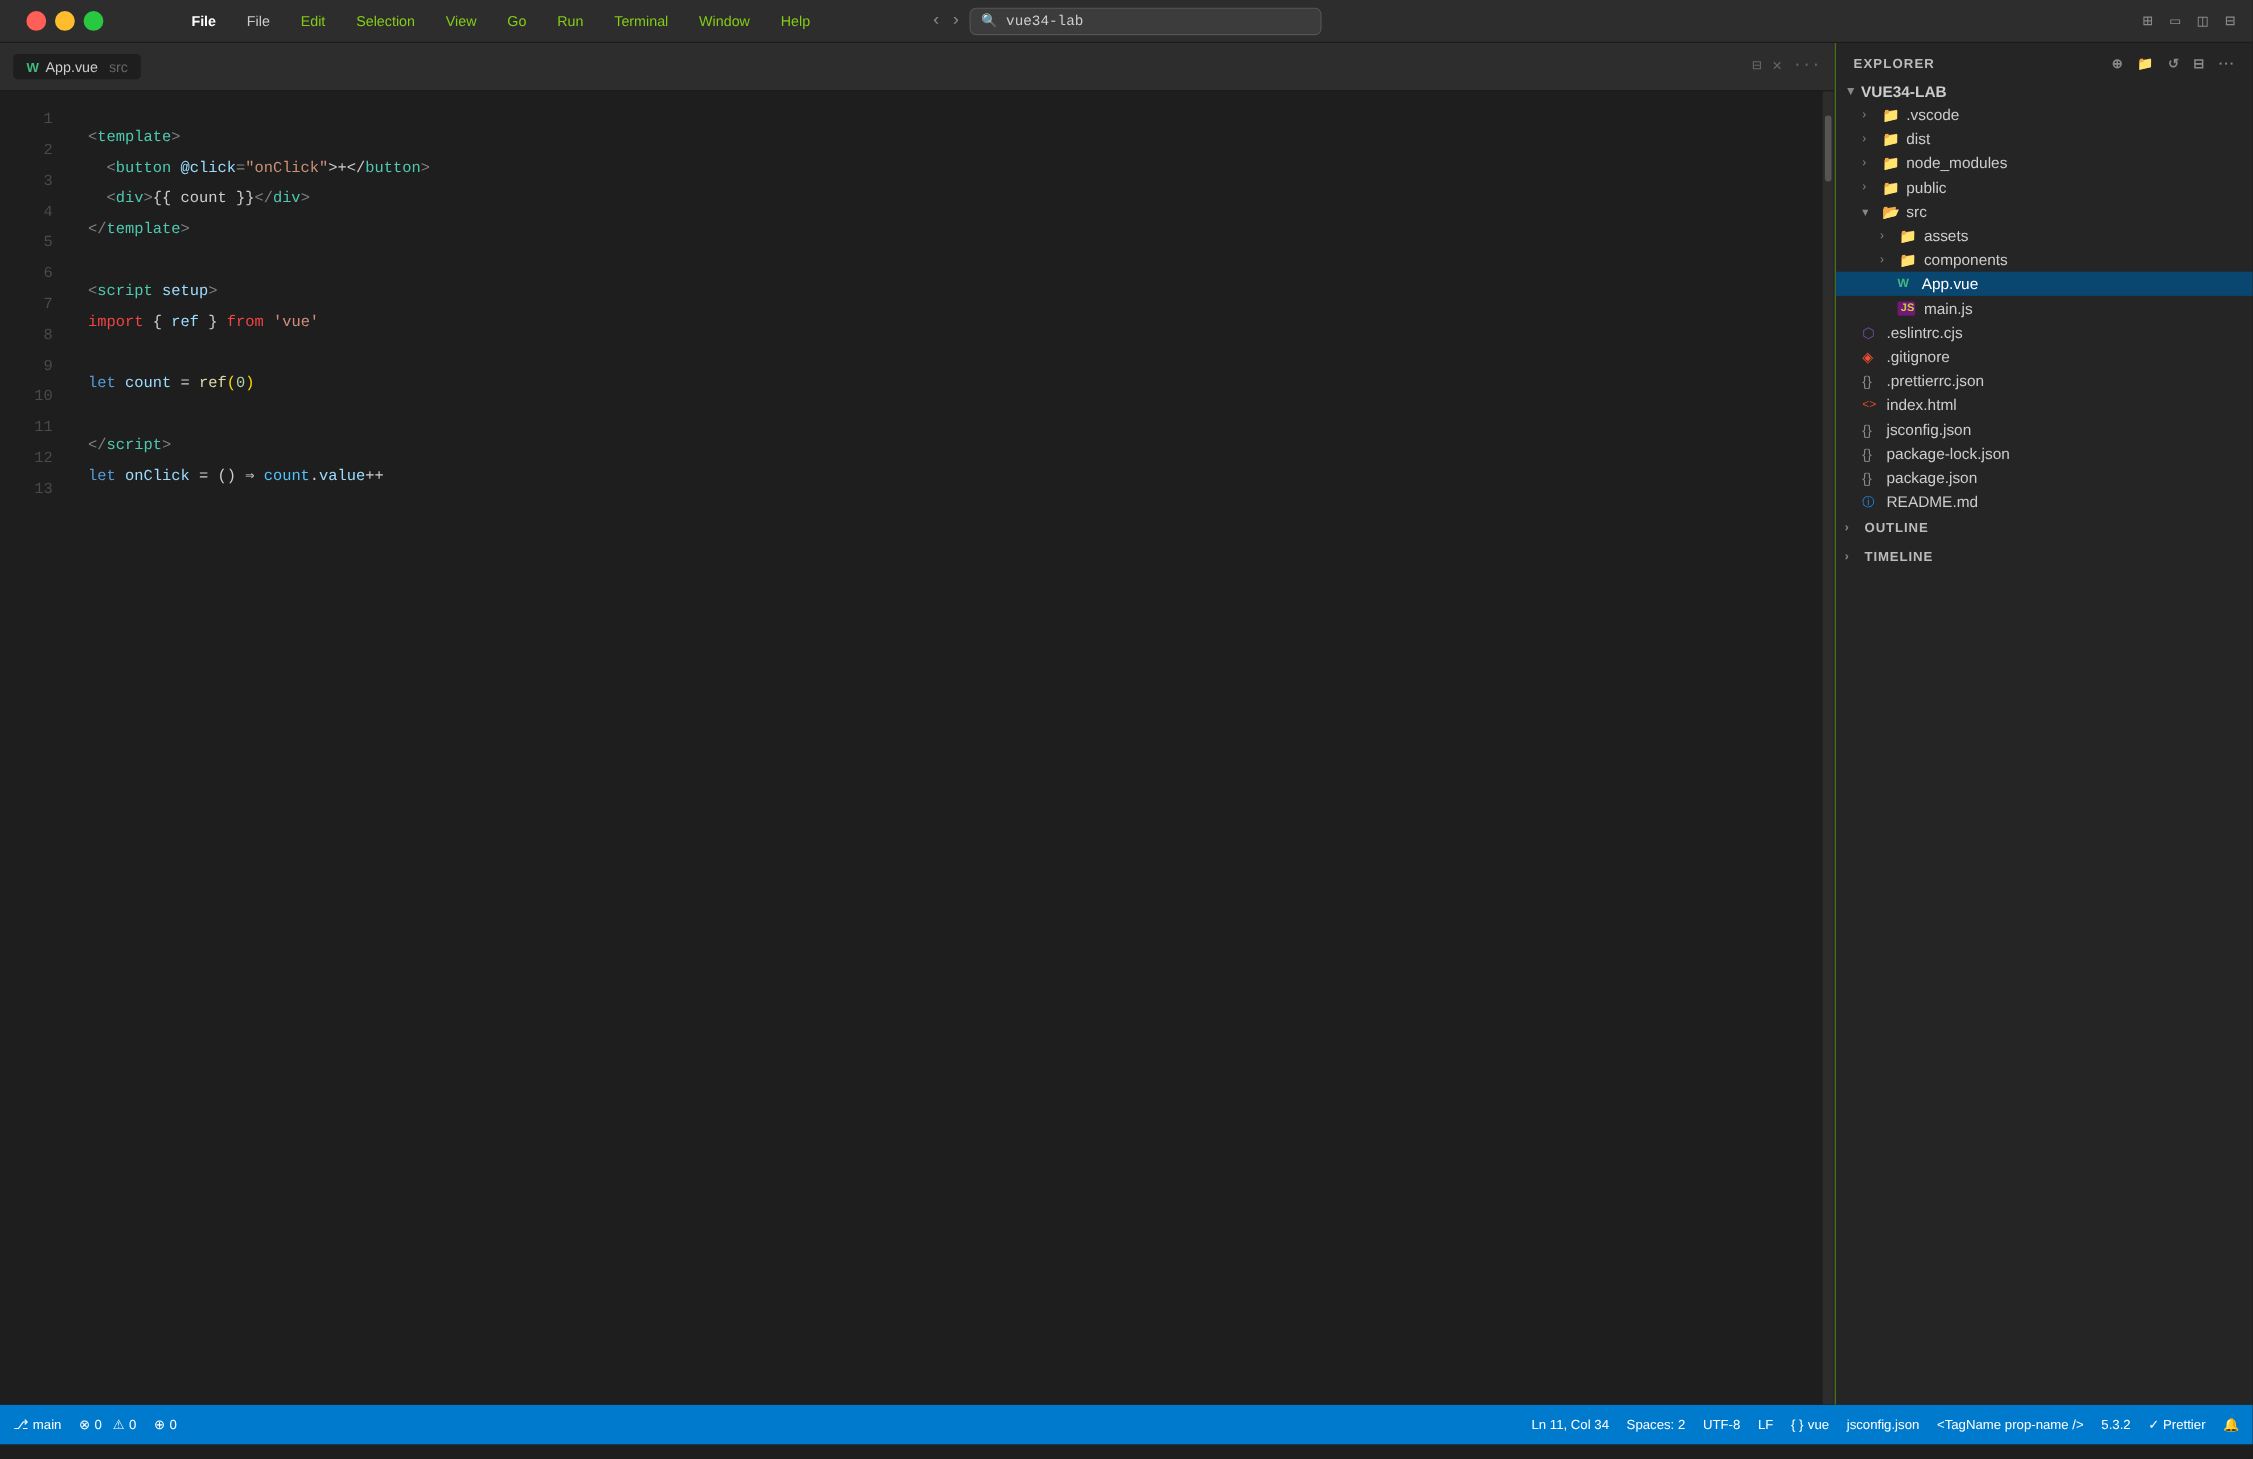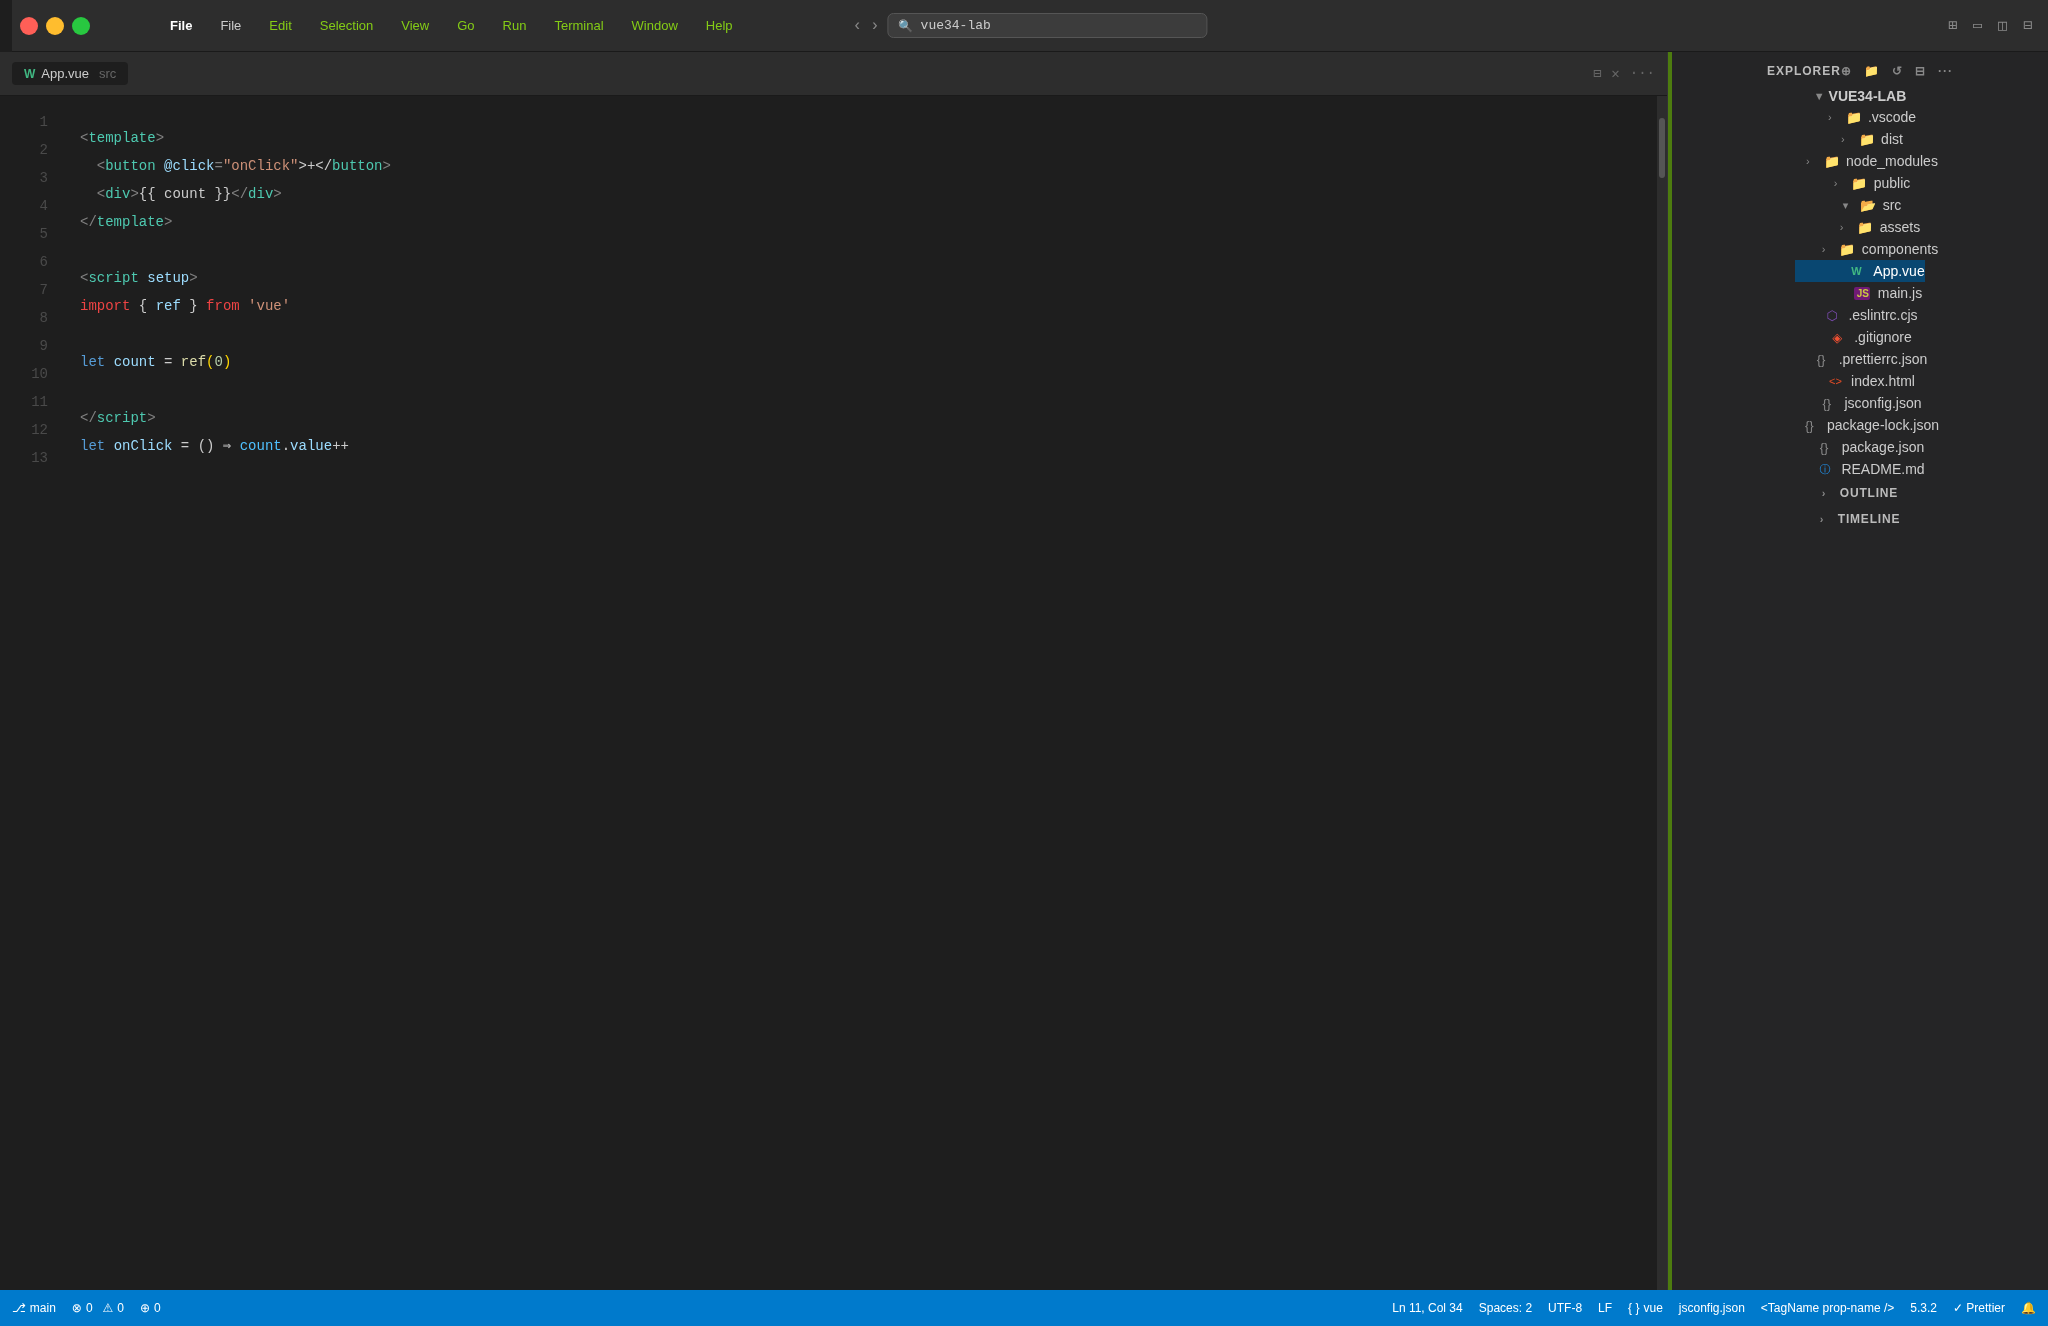--- a/index.html
+++ b/index.html
@@ -8,28 +8,27 @@
       font-family: 'Menlo', 'Monaco', 'Courier New', monospace;
       font-size: 13px;
       color: #cccccc;
       width: 2048px;
       height: 1326px;
       overflow: hidden;
     }
 
     
     .titlebar {
-      height: 52px;
+      height: 39px;
       background: #2d2d2d;
       display: flex;
       align-items: center;
-      padding: 0 8px;
+      padding: 0 24px;
       position: relative;
       border-bottom: 1px solid #1a1a1a;
-      margin-left: 12px;
     }
     .traffic-lights {
       display: flex;
       gap: 8px;
       align-items: center;
     }
     .traffic-light {
       width: 18px;
       height: 18px;
       border-radius: 50%;
@@ -211,22 +210,21 @@
       top: 20px;
       left: 2px;
     }
 
     
     .sidebar {
       width: 380px;
       background: #252526;
       display: flex;
       flex-direction: column;
-      border-left: 4px solid #4d7c0f;
-      align-items: center;
+      border-left: 1px solid #4d7c0f;
     }
 
     .explorer-header {
       padding: 12px 16px 8px 16px;
       font-size: 12px;
       font-weight: 700;
       color: #bbbbbb;
       letter-spacing: 1px;
       display: flex;
       align-items: center;

